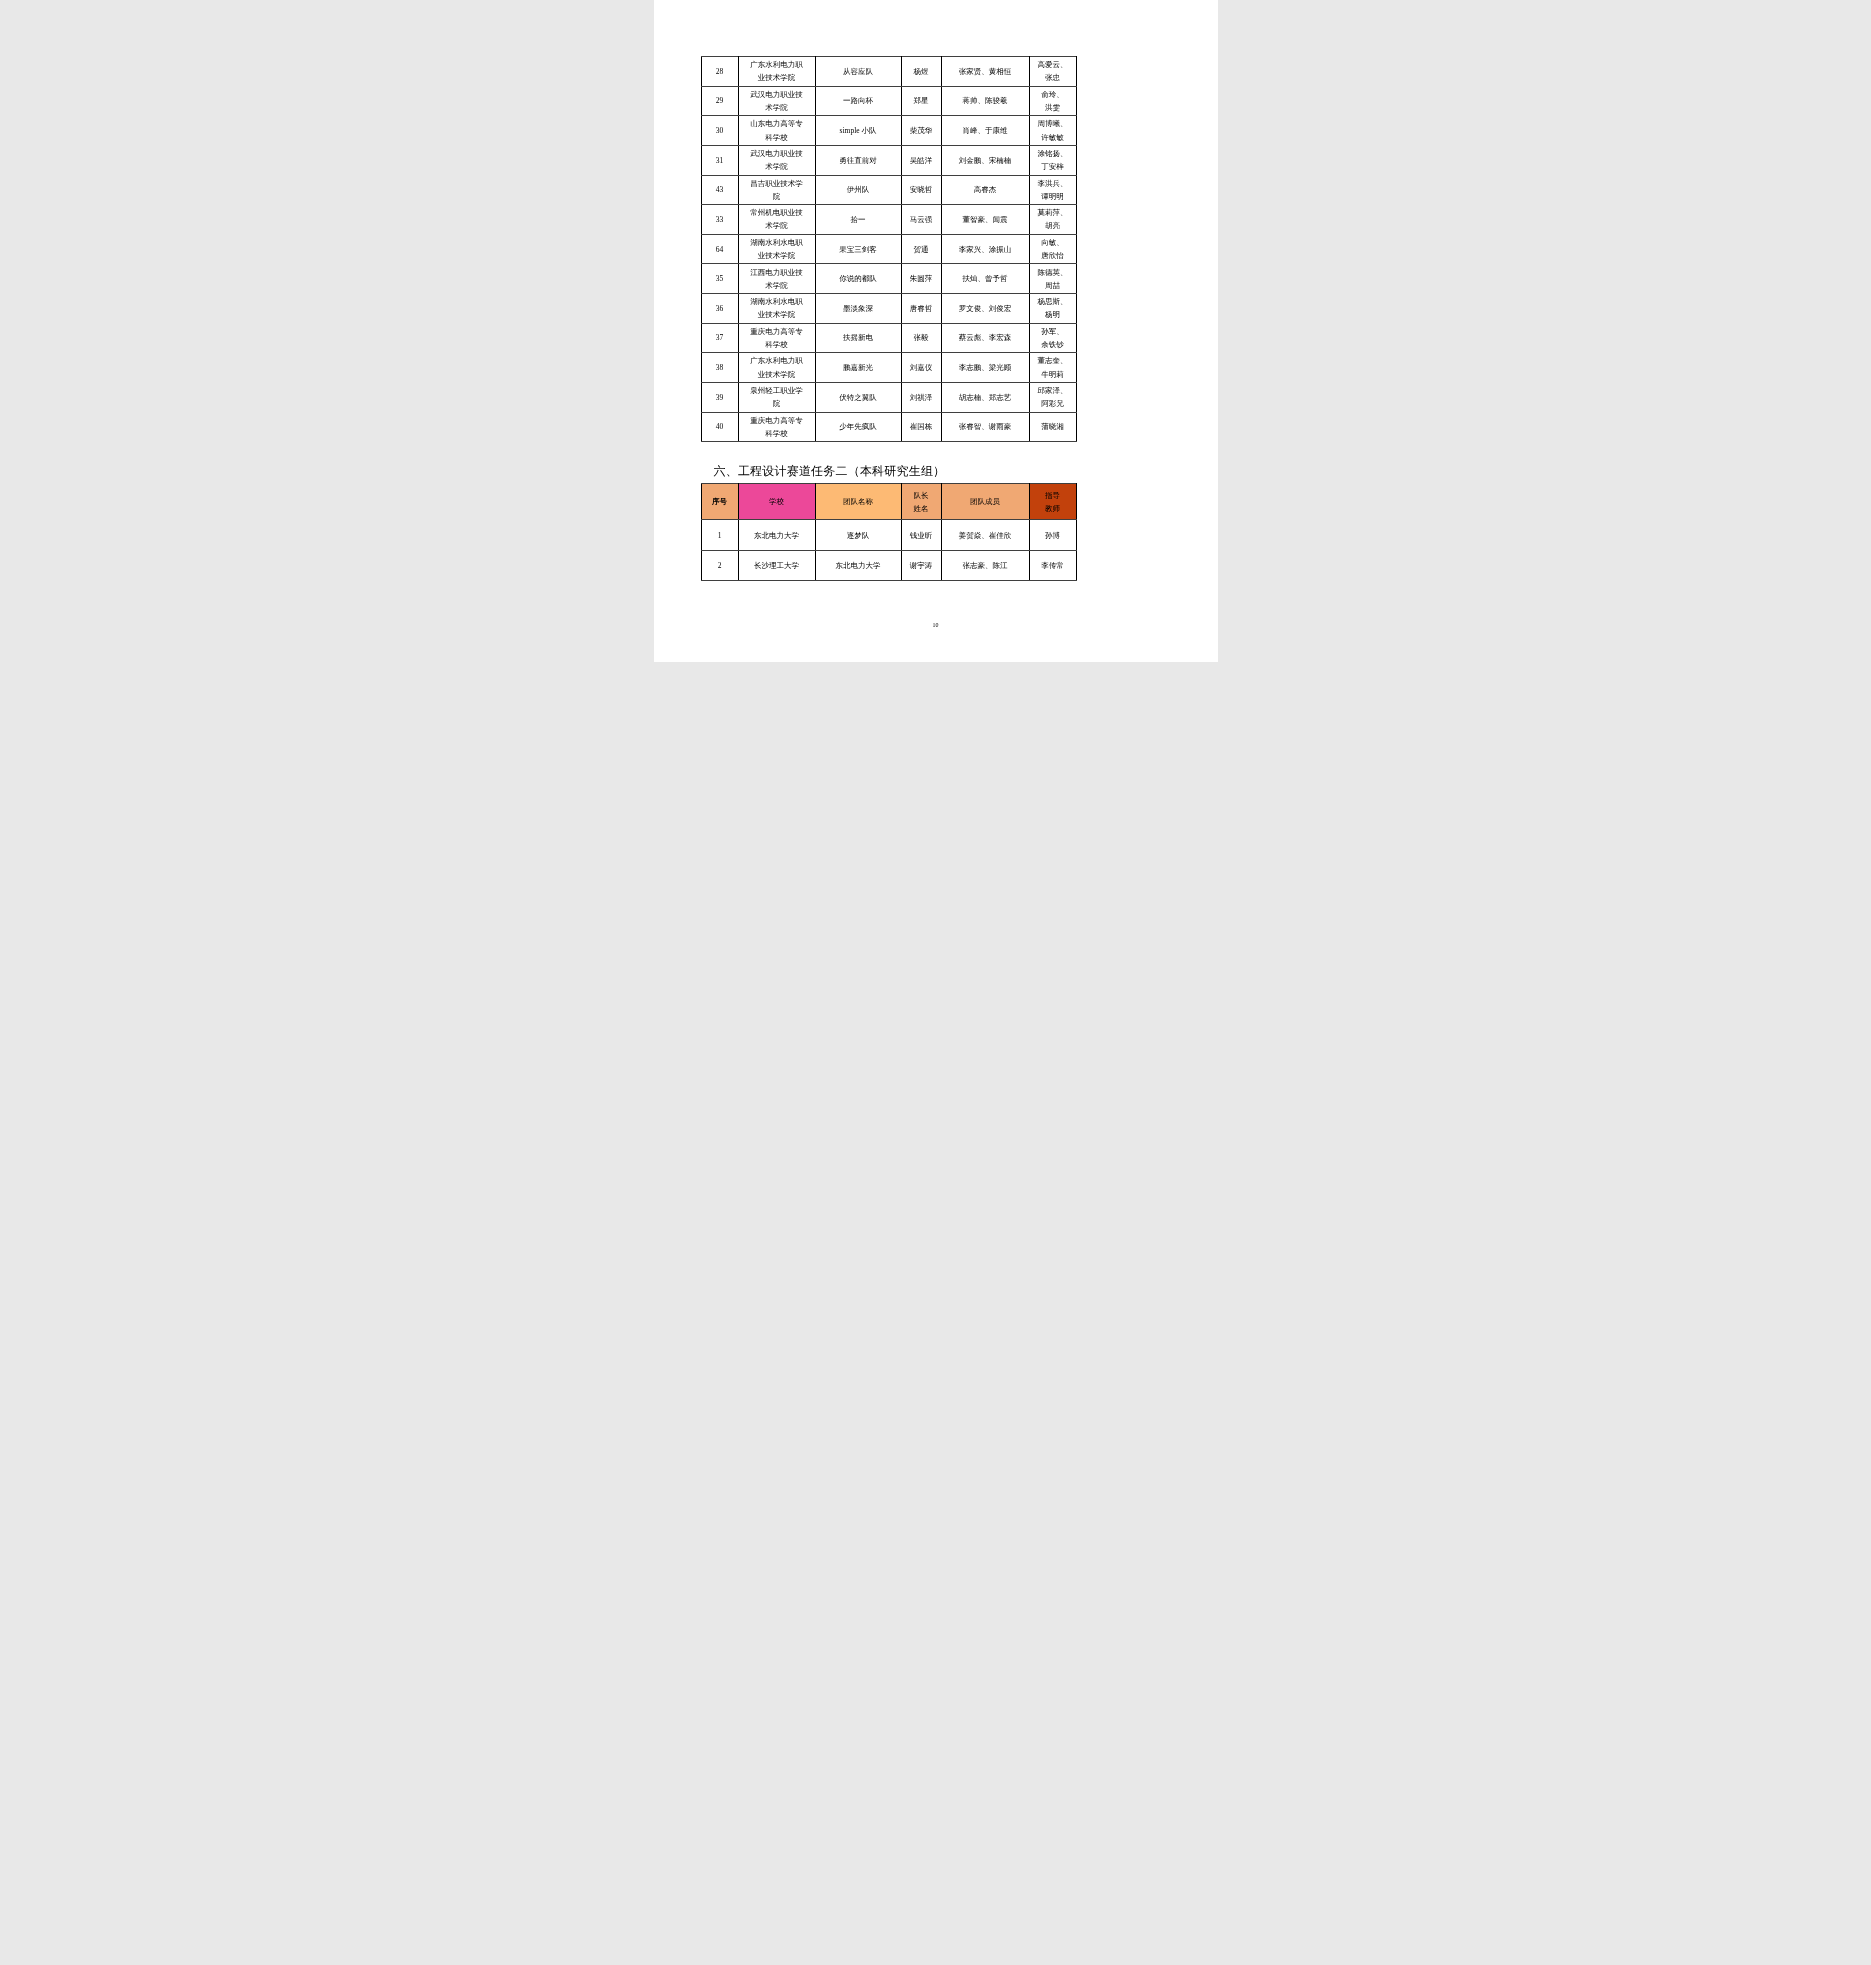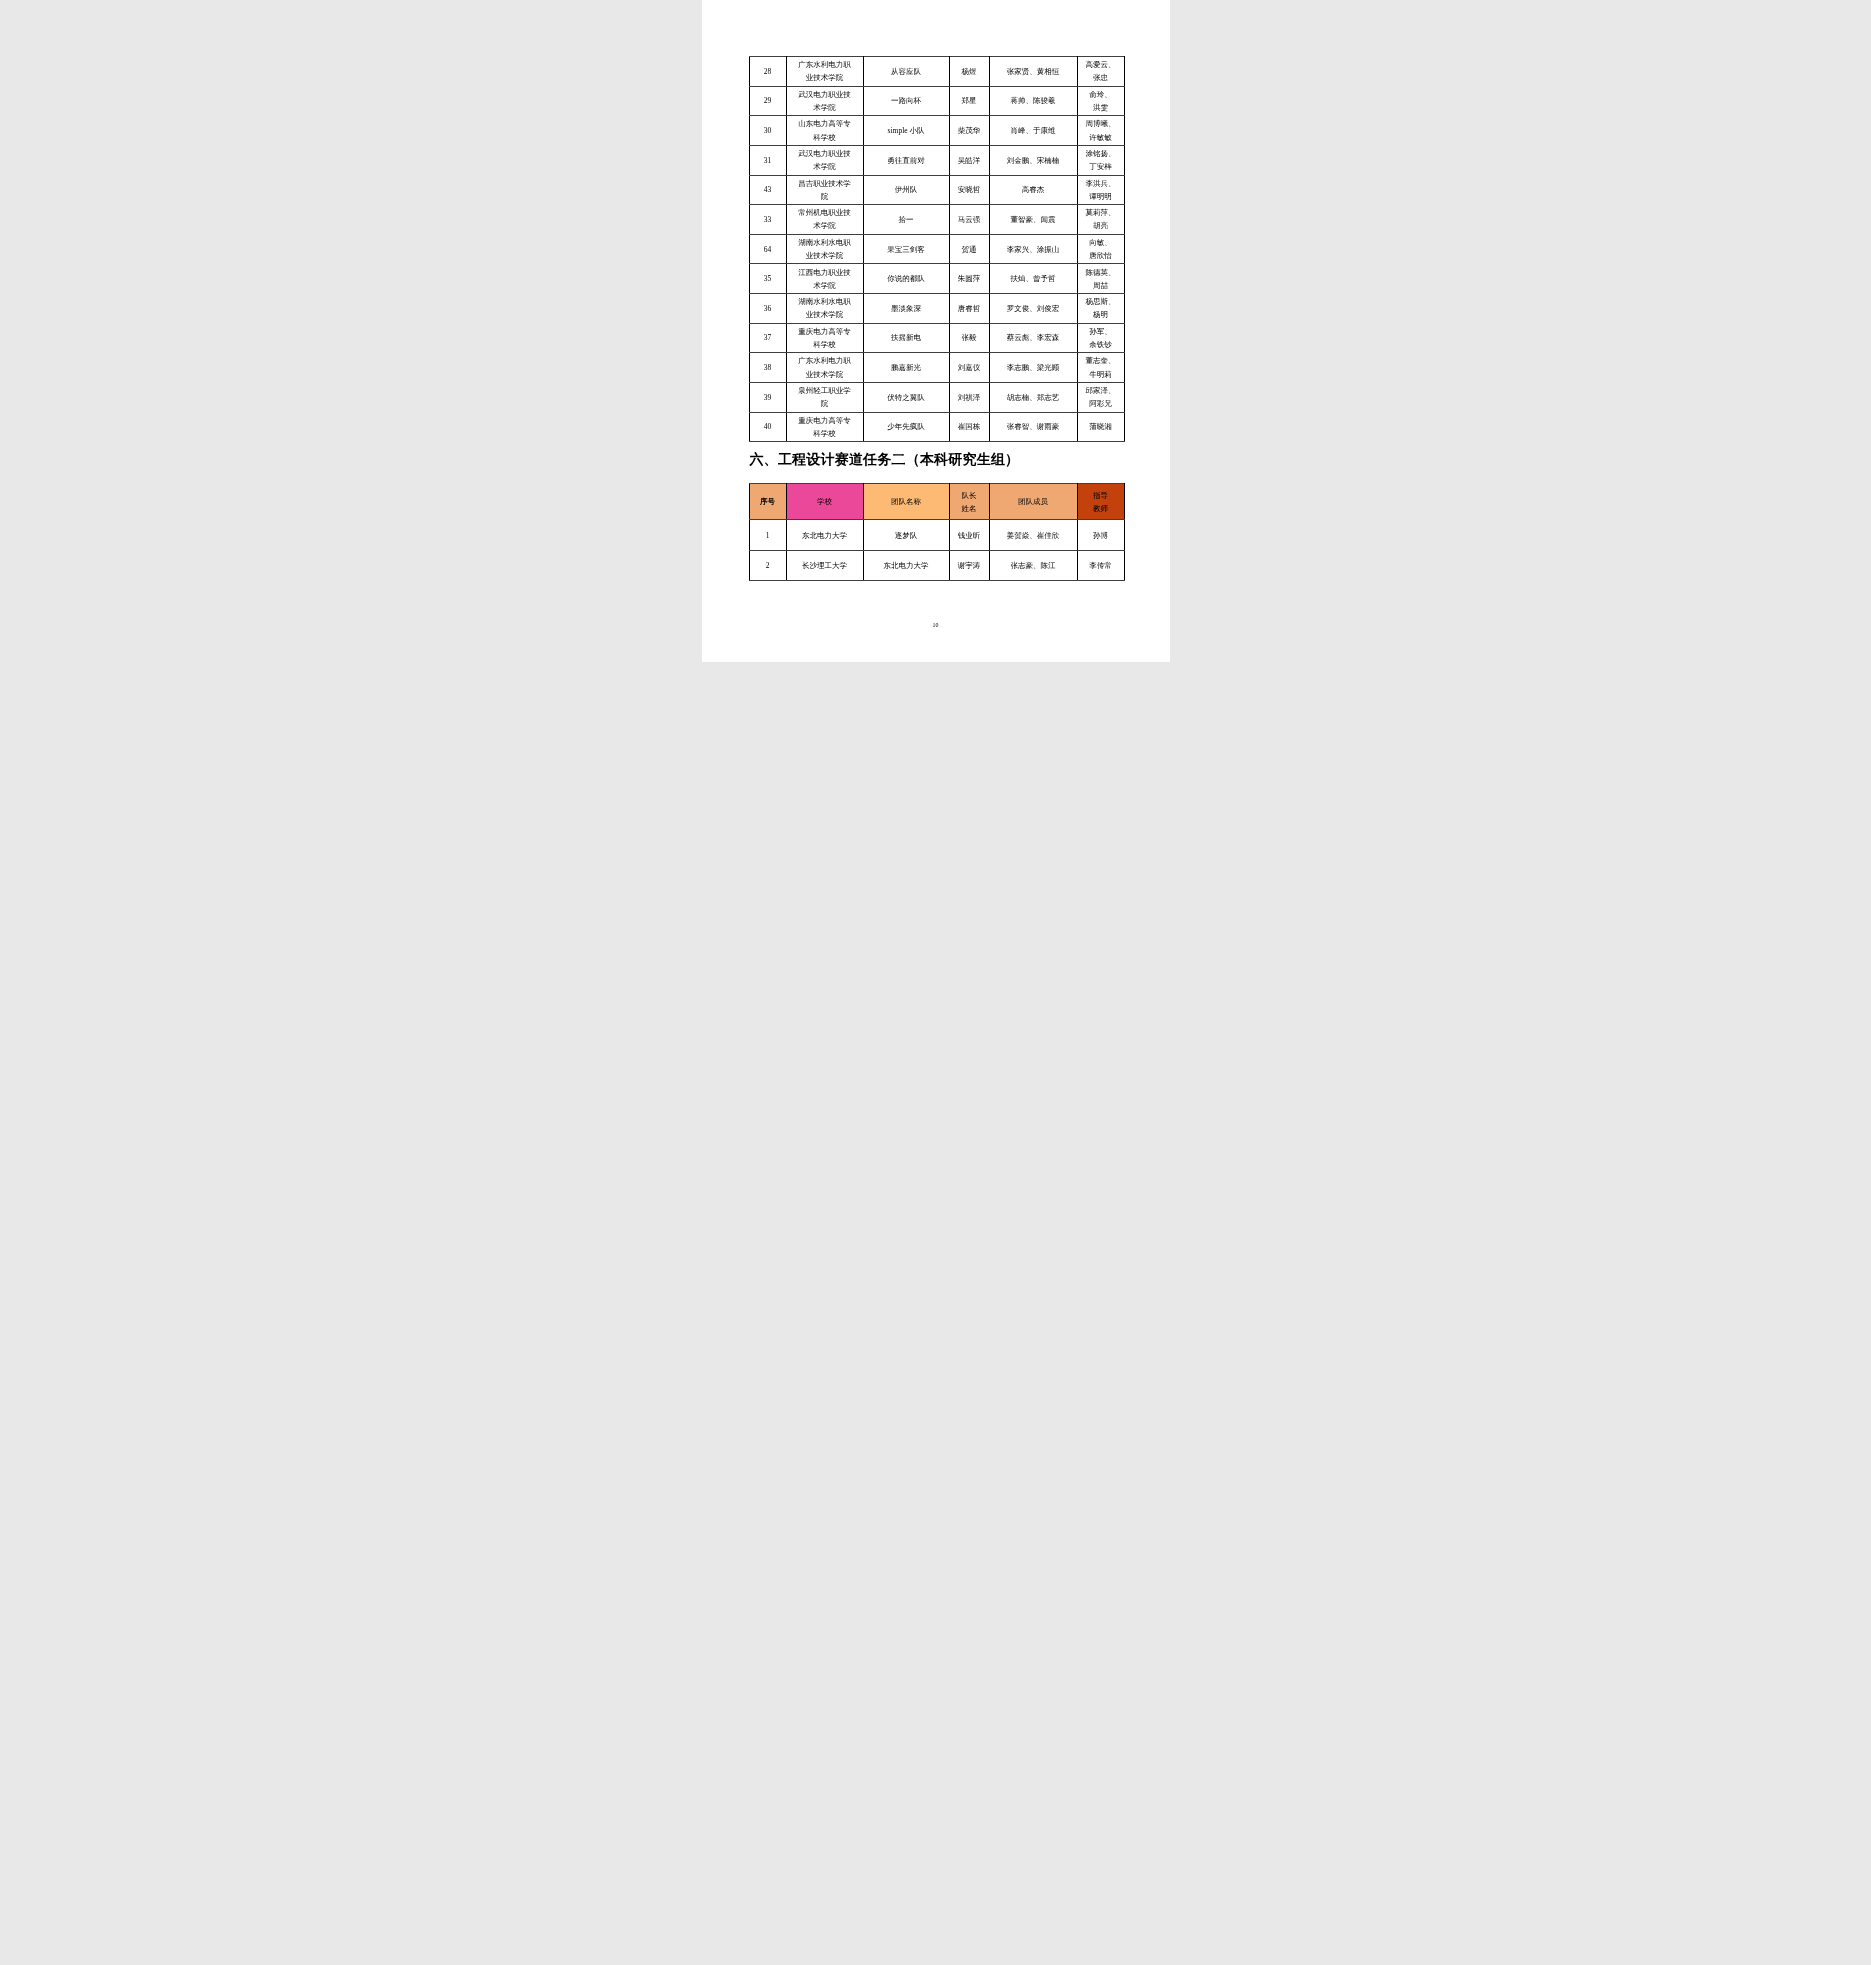--- a/index.html
+++ b/index.html
@@ -1,18 +1,18 @@
 <!DOCTYPE html>
 <html style="font-size:6.3px"><head>
 <meta charset="utf-8">
 <style>
   html,body { margin:0; padding:0; background:#e8e8e8; }
   .page {
     position:relative;
-    width:468px; height:662px;
+    width:564px; height:662px;
     margin:0 auto;
     background:#ffffff;
     font-family:"Liberation Serif","DejaVu Serif",serif;
     color:#000;
     overflow:hidden;
   }
   table.grid {
     position:absolute;
     left:47px;
     width:375px;
@@ -42,23 +42,23 @@
     background:#F0A873;
     font-weight:bold;
     font-size:7.9px;
     height:33px;
     border-bottom:1.2px solid #111;
   }
   .t2 td { height:27px; }
   .heading {
     position:absolute;
     left:48px; top:451px;
-    margin:0;
-    font-size:14px;
-    font-weight:bold;
+    margin:12px;
+    font-size:12px;
+    font-weight:normal;
     letter-spacing:0.2px;
     white-space:nowrap;
   }
   .pageno {
     position:absolute;
     left:0; top:622px;
     width:100%;
     text-align:center;
     font-size:5.9px;
   }

